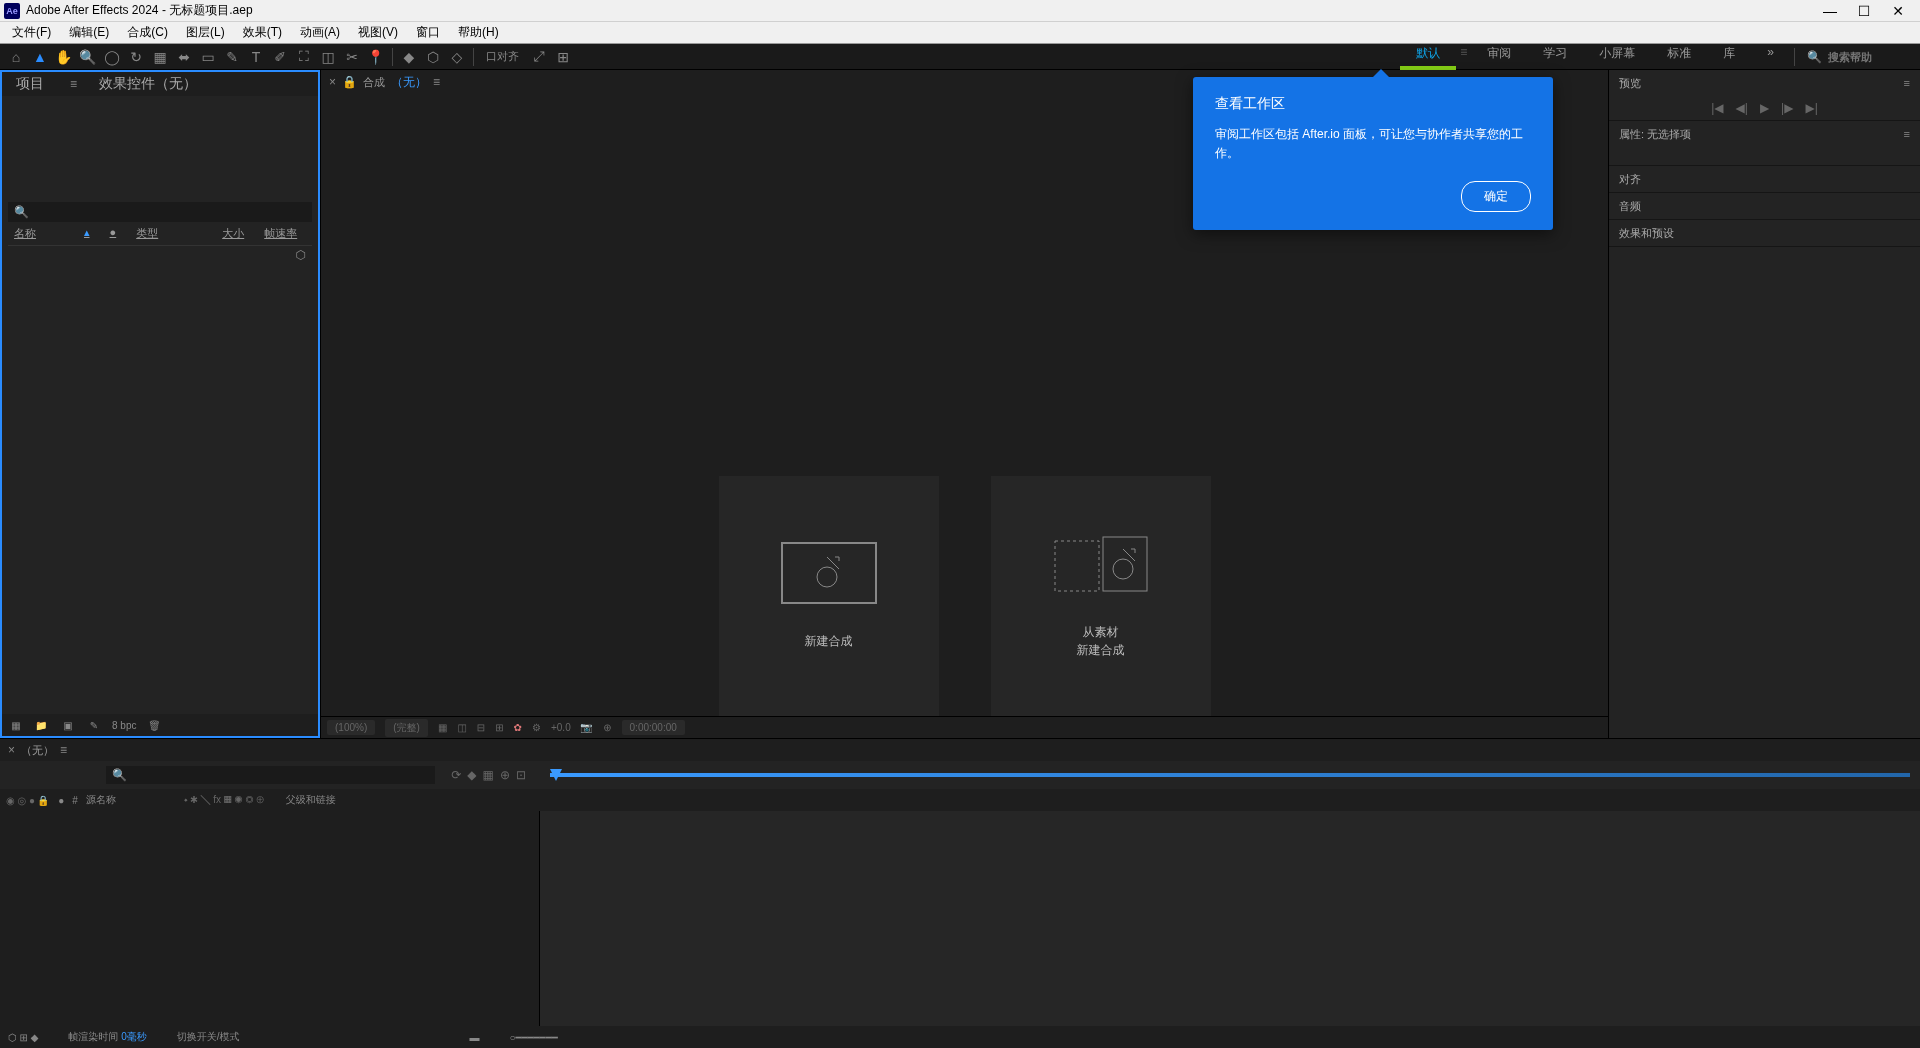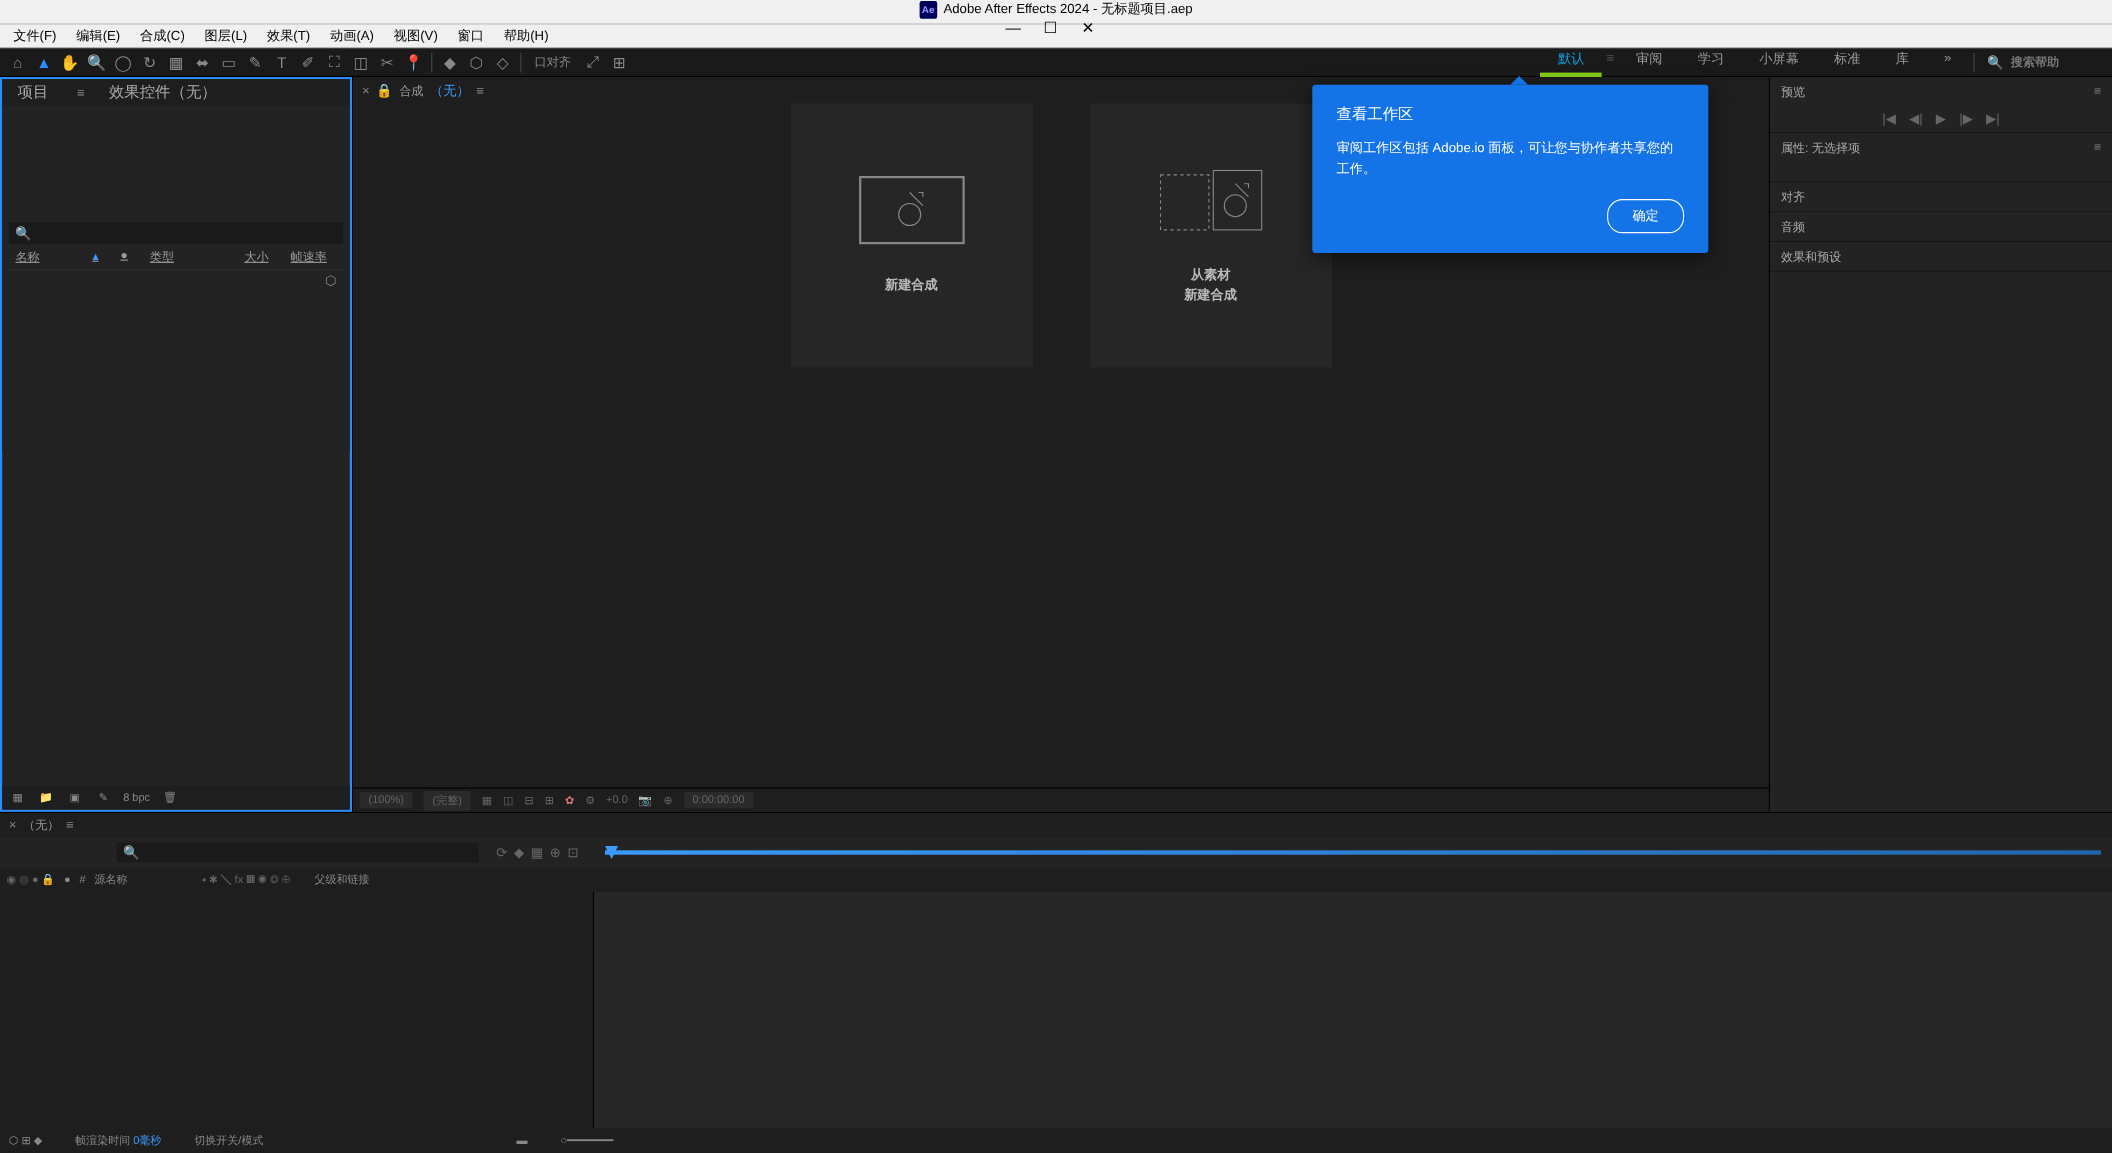--- a/index.html
+++ b/index.html
@@ -1,19 +1,19 @@
 <!DOCTYPE html>
 <html><head>
 <meta charset="utf-8">
 <style>
 * { margin: 0; padding: 0; box-sizing: border-box; font-family: "Microsoft YaHei", Arial, sans-serif; }
 body { background: #1e1e1e; color: #b8b8b8; font-size: 12px; overflow: hidden; width: 1920px; height: 1048px; }
 
 
-.titlebar { height: 22px; background: #f0f0f0; display: flex; align-items: center; padding: 0 4px; color: #000; justify-content: space-between; border-bottom: 1px solid #d0d0d0; flex-direction: column;}
+.titlebar { height: 22px; background: #f0f0f0; display: flex; align-items: center; padding: 0 4px; color: #000; justify-content: space-between; border-bottom: 1px solid #d0d0d0;}
 .titlebar-left { display: flex; align-items: center; gap: 6px; }
 .ae-icon { width: 16px; height: 16px; background: #00005b; color: #9999ff; font-size: 9px; font-weight: bold; display: flex; align-items: center; justify-content: center; border-radius: 2px;}
 .titlebar-right { display: flex; gap: 18px; padding-right: 10px;}
 .win-btn { width: 16px; text-align: center; cursor: pointer; font-size: 14px;}
 
 
 .menubar { height: 22px; background: #f0f0f0; display: flex; align-items: center; padding: 0 4px; gap: 2px; color: #000; border-bottom: 1px solid #999;}
 .menu-item { padding: 2px 8px; cursor: pointer; font-size: 12px;}
 
 
@@ -40,21 +40,21 @@
 .search-row { display: flex; align-items: center; gap: 4px; background: #1a1a1a; padding: 3px 6px; margin-top: 100px;}
 .col-headers { display: flex; gap: 20px; padding: 4px 6px; color: #999; font-size: 11px; border-bottom: 1px solid #333; text-decoration: underline;}
 .project-footer { height: 22px; background: #1e1e1e; display: flex; align-items: center; gap: 10px; padding: 0 6px; font-size: 10px; color: #888;}
 .pf-btn { cursor: pointer; width: 16px; text-align: center;}
 
 
 .center-panel { flex: 1; background: #1e1e1e; display: flex; flex-direction: column; border-left: 1px solid #000;}
 .comp-tabs { height: 24px; display: flex; align-items: center; padding: 0 8px; gap: 6px; background: #1e1e1e;}
 .comp-tab-label { color: #999; font-size: 11px;}
 .comp-tab-none { color: #3a9aff;}
-.comp-viewer { flex: 1; background: #1e1e1e; display: flex; align-items: flex-start; justify-content: center; gap: 52px; font-weight: bold;}
+.comp-viewer { flex: 1; background: #1e1e1e; display: flex; align-items: flex-end; justify-content: center; gap: 52px;}
 .comp-card { width: 220px; height: 240px; background: #262626; display: flex; flex-direction: column; align-items: center; justify-content: center; gap: 28px; cursor: pointer;}
 .comp-icon { width: 96px; height: 62px; border: 2px solid #888; display: flex; align-items: center; justify-content: center; position: relative;}
 .comp-icon svg { stroke: #888; fill: none;}
 .comp-card-label { color: #bbb; text-align: center; font-size: 12px; line-height: 1.5;}
 .viewer-footer { height: 22px; background: #1e1e1e; display: flex; align-items: center; gap: 10px; padding: 0 6px; font-size: 10px; color: #666; border-top: 1px solid #000;}
 .vf-item { padding: 2px 8px; background: #2a2a2a; border-radius: 2px;}
 
 
 .right-panel { width: 312px; background: #232323; border-left: 1px solid #000; display: flex; flex-direction: column;}
 .r-section { border-bottom: 1px solid #151515;}
@@ -320,15 +320,15 @@
     <span>⬡ ⊞ ◆</span>
     <span><span>帧渲染时间</span> <span style="color:#3a9aff">0毫秒</span></span>
     <span>切换开关/模式</span>
     <span style="margin-left:200px">▬</span>
     <span>○━━━━━━━</span>
   </div>
 </div>
 
 <div class="popup">
   <div class="popup-title">查看工作区</div>
-  <div class="popup-body">审阅工作区包括 Adobe.io 面板，可让您与协作者共享您的工作。</div>
+  <div class="popup-body">审阅工作区包括 After.io 面板，可让您与协作者共享您的工作。</div>
   <div class="popup-btn">确定</div>
 </div>
 
 </body></html>

